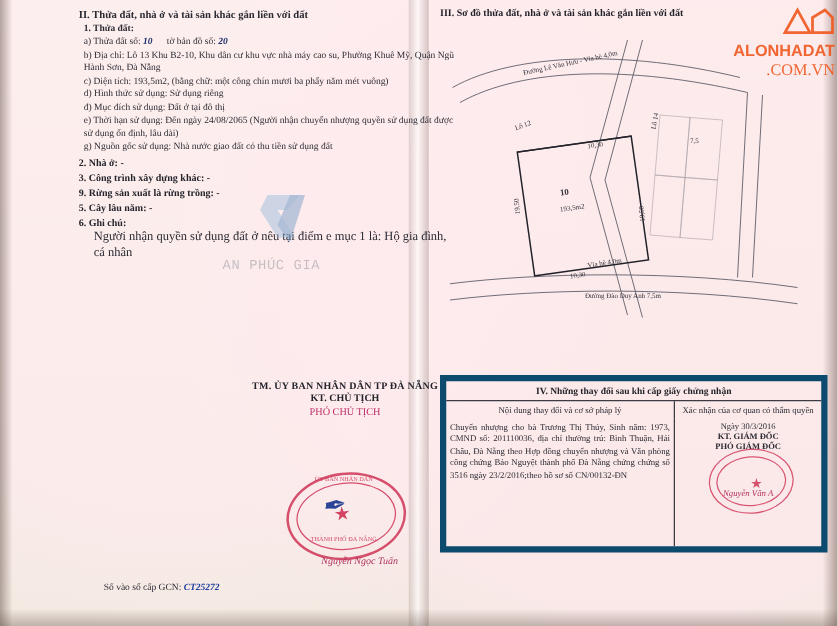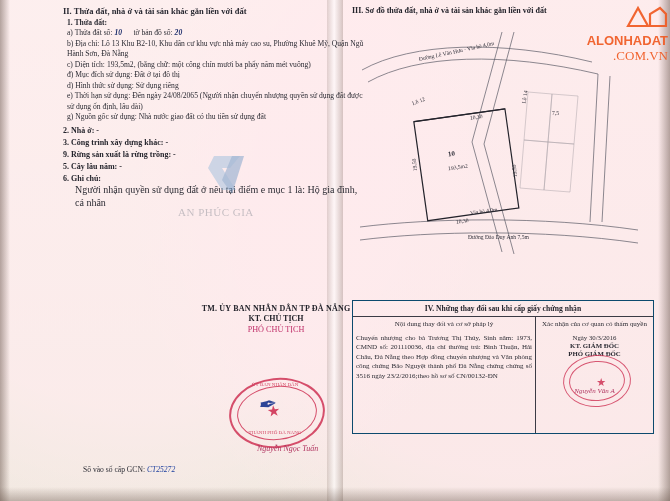--- a/index.html
+++ b/index.html
@@ -27,61 +27,61 @@
   .smallnote{font-size:10px;color:#2b2b33;margin-left:14px;line-height:1.35;}
 
   .signblock{position:absolute;left:120px;top:296px;width:190px;text-align:center;}
   .signblock .l1{font-size:7.6px;color:#2a2a33;}
   .signblock .l2{font-size:8px;font-weight:bold;color:#23232b;letter-spacing:.2px;margin-top:2px;}
   .signblock .l3{font-size:8px;font-weight:bold;color:#23232b;margin-top:1px;}
   .signblock .l4{font-size:8.2px;color:#c0306a;margin-top:2px;}
   .signname{position:absolute;left:196px;top:438px;font-size:8px;color:#b0335f;font-style:italic;}
 
   .gcn{position:absolute;left:22px;bottom:16px;font-size:7.6px;color:#2b2b33;}
-  .gcn .num{color:#1d3f9e;font-weight:normal;font-style:italic;}
+  .gcn .num{color:#1d3f9e;font-weight:bold;font-style:italic;}
 
   
   .seal{position:absolute;left:168px;top:372px;width:92px;height:66px;border:2px solid #cf3355;border-radius:50%;
         opacity:.85;transform:rotate(-6deg);}
   .seal:before{content:"";position:absolute;inset:6px;border:1px solid #cf3355;border-radius:50%;}
   .star{position:absolute;left:206px;top:396px;color:#cf3355;font-size:15px;opacity:.9;transform:rotate(-6deg);}
   .seal-txt{position:absolute;left:170px;top:376px;width:88px;text-align:center;font-size:5px;color:#cf3355;opacity:.9;}
   .seal-txt2{position:absolute;left:170px;top:424px;width:88px;text-align:center;font-size:5px;color:#cf3355;opacity:.9;}
   .scribble{position:absolute;left:196px;top:386px;font-size:22px;color:#17348f;font-style:italic;transform:rotate(-8deg);opacity:.9;}
 
   
   .rp{position:absolute;left:352px;top:6px;width:304px;height:484px;}
   .rhdr{font-size:8px;font-weight:bold;color:#23232b;}
   .mapbox{position:absolute;left:352px;top:22px;width:304px;height:272px;}
   .plot-lbl{position:absolute;font-size:5.6px;color:#30303a;}
   .road-lbl{position:absolute;font-size:5.6px;color:#30303a;}
 
   
-  .tbl{position:absolute;left:352px;top:300px;width:300px;border:1px solid #0c4a6e;}
+  .tbl{position:absolute;left:352px;top:300px;width:300px;border:5px solid #0c4a6e;}
   .tbl .t-title{text-align:center;font-size:7.6px;font-weight:bold;padding:3px 2px;border-bottom:1px solid #3b3b45;color:#23232b;}
   .tbl .t-row{display:flex;}
   .tbl .c1{width:176px;border-right:1px solid #3b3b45;padding:3px;font-size:7px;color:#2b2b33;}
   .tbl .c2{flex:1;padding:3px;font-size:7px;color:#2b2b33;text-align:center;}
   .t-head{font-weight:normal;text-align:center;font-size:7.2px;}
   .body-row .c1{height:96px;text-align:justify;line-height:1.35;}
   .body-row .c2{height:96px;}
   .c2 .d{font-size:6.8px;}
   .c2 .k{font-weight:bold;font-size:6.8px;margin-top:1px;}
   .c2 .nm{font-style:italic;color:#b0335f;font-size:7px;margin-top:30px;}
   .seal2{position:absolute;right:22px;bottom:26px;width:66px;height:50px;border:1.6px solid #cf3355;border-radius:50%;opacity:.8;transform:rotate(-4deg);}
   .seal2:before{content:"";position:absolute;inset:5px;border:1px solid #cf3355;border-radius:50%;}
   .star2{position:absolute;right:47px;bottom:44px;color:#cf3355;font-size:11px;opacity:.85;}
 
   
   .wm-logo{position:absolute;right:2px;top:4px;display:flex;align-items:flex-end;gap:4px;opacity:.92;flex-direction:column;}
   .wm-logo svg{display:block;}
   .wm-txt{font-family:"Liberation Sans",sans-serif;font-weight:bold;font-size:13px;color:#f05a22;line-height:1;}
   .wm-sub{font-family:Liberation Serif, serif;font-size:13px;color:#f05a22;text-align:right;margin-top:1px;}
   .wm-center{position:absolute;left:178px;top:150px;opacity:.55;}
-  .wm-center .nm{font-family:Liberation Serif, serif;font-size:11px;color:#9a9aa2;letter-spacing:.5px;}
+  .wm-center .nm{font-family:Liberation Mono, monospace;font-size:11px;color:#9a9aa2;letter-spacing:.5px;}
 </style>
 </head>
 <body>
 
 <div id="page">
   <div class="paper"></div>
   <div class="fold"></div>
   <div class="edge-l"></div>
   <div class="edge-r"></div>
   <div class="edge-b"></div>
@@ -102,27 +102,27 @@
       <span>b) Địa chỉ:</span>
       <span>Lô 13 Khu B2-10, Khu dân cư khu vực nhà máy cao su, Phường Khuê Mỹ, Quận Ngũ Hành Sơn, Đà Nẵng</span>
     </div>
 
     <div class="ln i">
       <span>c) Diện tích:</span>
       <span>193,5m2, (bằng chữ: một công chín mươi ba phẩy năm mét vuông)</span>
     </div>
 
     <div class="ln i">
+      <span>d) Hình thức sử dụng:</span>
+      <span>Sử dụng riêng</span>
+    </div>
+
+    <div class="ln i">
       <span>đ) Mục đích sử dụng:</span>
       <span>Đất ở tại đô thị</span>
-    </div>
-
-    <div class="ln i">
-      <span>d) Hình thức sử dụng:</span>
-      <span>Sử dụng riêng</span>
     </div>
 
     <div class="ln i">
       <span>e) Thời hạn sử dụng:</span>
       <span>Đến ngày 24/08/2065 (Người nhận chuyển nhượng quyền sử dụng đất được sử dụng ổn định, lâu dài)</span>
     </div>
 
     <div class="ln i">
       <span>g) Nguồn gốc sử dụng:</span>
       <span>Nhà nước giao đất có thu tiền sử dụng đất</span>

